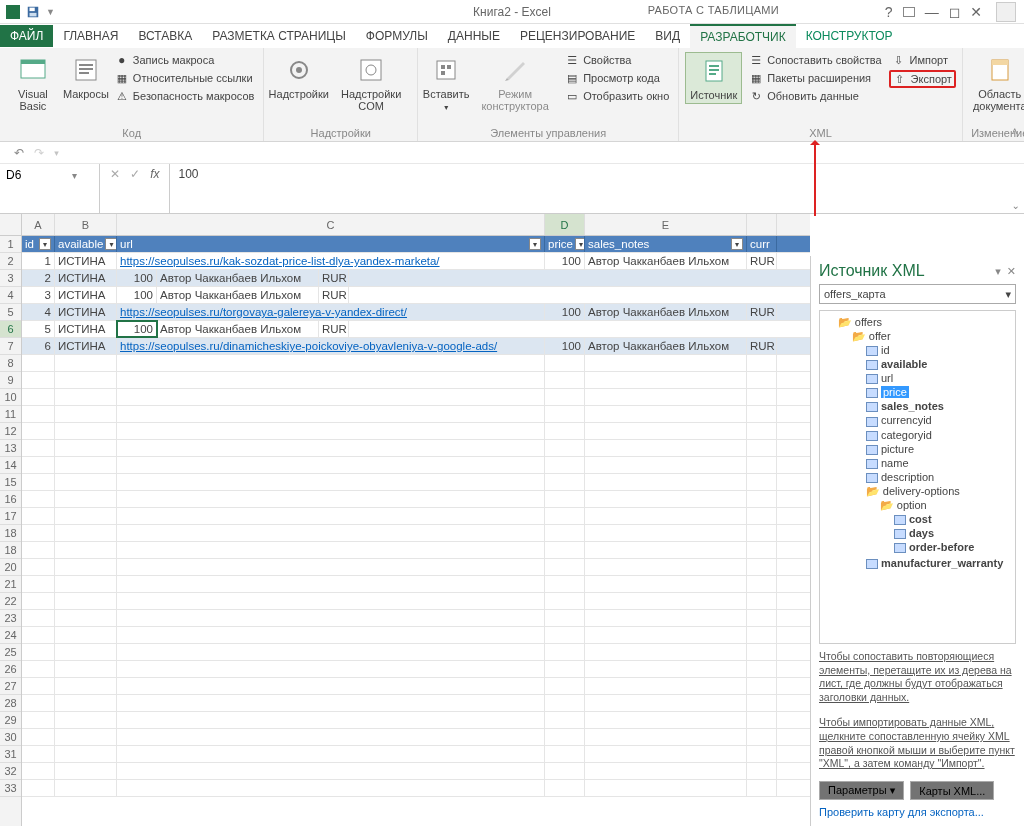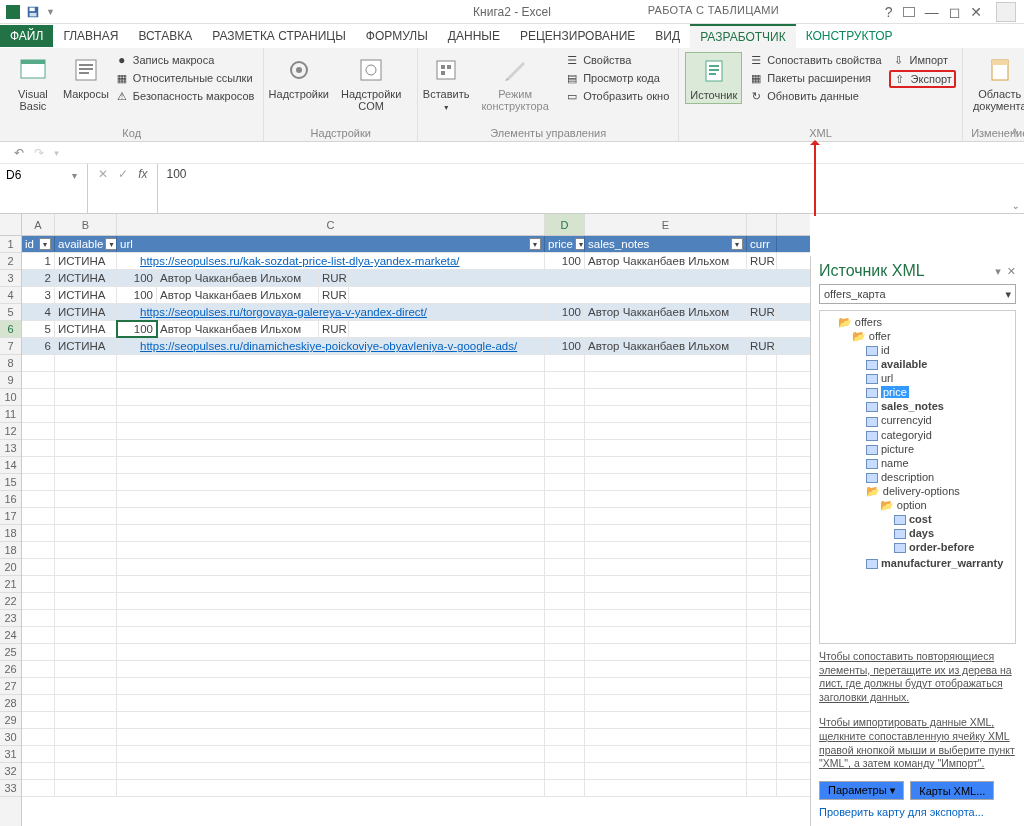--- a/index.html
+++ b/index.html
@@ -35,21 +35,21 @@
   .small-btn { display: flex; align-items: center; gap: 4px; padding: 1px 3px; cursor: pointer; font-size: 11px; white-space: nowrap; }
   .small-btn .mini-ico { width: 14px; height: 14px; display: inline-flex; align-items: center; justify-content: center; flex-shrink: 0; }
   .highlight-box { border: 2px solid #d22; padding: 0 2px; border-radius: 2px; }
   .collapse-caret { position: absolute; right: 6px; bottom: 4px; color: #888; font-size: 11px; cursor: pointer; }
 
   
   .qat2 { height: 22px; background: #fff; display: flex; align-items: center; padding-left: 14px; gap: 10px; color: #888; border-bottom: 1px solid #e8e8e8; }
 
   
   .fbar { height: 50px; display: flex; border-bottom: 1px solid #ccc; }
-  .namebox { width: 88px; border-right: 1px solid #ccc; display: flex; align-items: flex-start; padding: 2px 6px; gap: 4px; }
+  .namebox { width: 100px; border-right: 1px solid #ccc; display: flex; align-items: flex-start; padding: 2px 6px; gap: 4px; }
   .namebox input { width: 62px; border: none; font-size: 12px; outline: none; padding-top: 2px; }
   .namebox .dd { color: #888; font-size: 10px; padding-top: 4px; cursor: pointer;}
   .fx-controls { display: flex; align-items: flex-start; gap: 10px; padding: 3px 10px; color: #aaa; border-right: 1px solid #ccc; }
   .fx-controls .fx { font-style: italic; color: #666; }
   .formula-input { flex: 1; padding: 3px 8px; position: relative; }
   .formula-input .val { font-size: 12px; }
   .formula-expand { position: absolute; right: 4px; bottom: 2px; color: #888; font-size: 10px; cursor: pointer; }
 
   
   .main { display: flex; height: calc(826px - 24px - 24px - 94px - 22px - 50px); }
@@ -62,21 +62,21 @@
   .gridbody { flex: 1; overflow: hidden; }
   .colhdrs { height: 22px; display: flex; background: #f3f3f3; border-bottom: 1px solid #ccc; }
   .colhdrs div { border-right: 1px solid #ddd; font-size: 11px; text-align: center; line-height: 22px; color:#666; }
   .colhdrs .active-col { background: #d5e3cf; color:#217346; }
   .datarow { height: 17px; display: flex; border-bottom: 1px solid #e5e5e5; }
   .datarow .cell { border-right: 1px solid #e5e5e5; padding: 0 3px; font-size: 11.5px; line-height: 17px; overflow: hidden; white-space: nowrap; }
   .hdr-row { background: #4f81bd; color: #fff; }
   .hdr-row .cell { border-right-color: #3b6aa0; display: flex; align-items: center; justify-content: space-between; }
   .hdr-row .filter { width: 12px; height: 12px; background: #fff; border: 1px solid #888; display: inline-flex; align-items: center; justify-content: center; font-size: 8px; color: #444; cursor: pointer; margin-left: 2px; flex-shrink: 0; }
   .band-even { background: #dce6f1; }
-  .link { color: #0563c1; text-decoration: underline; margin-left: 20px; }
+  .link { color: #0563c1; text-decoration: underline; }
   .num { text-align: right; }
   .sel-cell { outline: 2px solid #217346; outline-offset: -1px; background: #fff !important; }
 
   
   .c-A { width: 33px; } .c-B { width: 62px; } .c-C { width: 428px; } .c-D { width: 40px; } .c-E { width: 162px; } .c-F { width: 30px; }
 
   
   .taskpane { width: 214px; border-left: 1px solid #ccc; display: flex; flex-direction: column; background: #fff; margin-top: 42px; }
   .tp-title { padding: 6px 8px 4px 8px; display: flex; align-items: center; justify-content: space-between; }
   .tp-title h3 { font-size: 16px; font-weight: normal; color: #217346; }
@@ -86,21 +86,21 @@
   .tree { flex: 1; margin: 0 8px; border: 1px solid #ccc; padding: 4px; font-size: 11px; overflow: auto; }
   .tree ul { list-style: none; padding-left: 14px; }
   .tree li { padding: 1px 0; white-space: nowrap; }
   .tree .folder::before { content: "📂 "; font-size: 11px; }
   .tree .leaf::before { content: ""; }
   .tree .leaf .tag-ico { display:inline-block; width:12px; height:10px; background:#c7dcff; border:1px solid #6b8fbf; margin-right:3px; vertical-align:middle;}
   .tree .sel { background: #3399ff; color: #fff; padding: 0 2px; }
   .tree .bold { font-weight: bold; }
   .tp-help { padding: 6px 8px; font-size: 10.5px; color: #555; line-height: 1.3; text-decoration: underline; }
   .tp-btns { padding: 4px 8px; display: flex; gap: 6px; }
-  .tp-btns button { font-size: 11px; padding: 2px 8px; border: 1px solid #aaa; background: #3b82f6; cursor: pointer; }
+  .tp-btns button { font-size: 11px; padding: 2px 8px; border: 1px solid #aaa; background: #737373; cursor: pointer; }
   .tp-link { padding: 2px 8px 8px 8px; font-size: 11px; color: #0563c1; cursor: pointer; }
 
   
   .anno-arrow { position:absolute; left:814px; top:94px; width:2px; height:74px; background:#d22; }
   .anno-arrow::before { content:""; position:absolute; top:-1px; left:-4px; border:5px solid transparent; border-bottom-color:#d22; transform: translateY(-6px); }
 
   svg { display:block; }
 </style>
 </head>
 <body>

